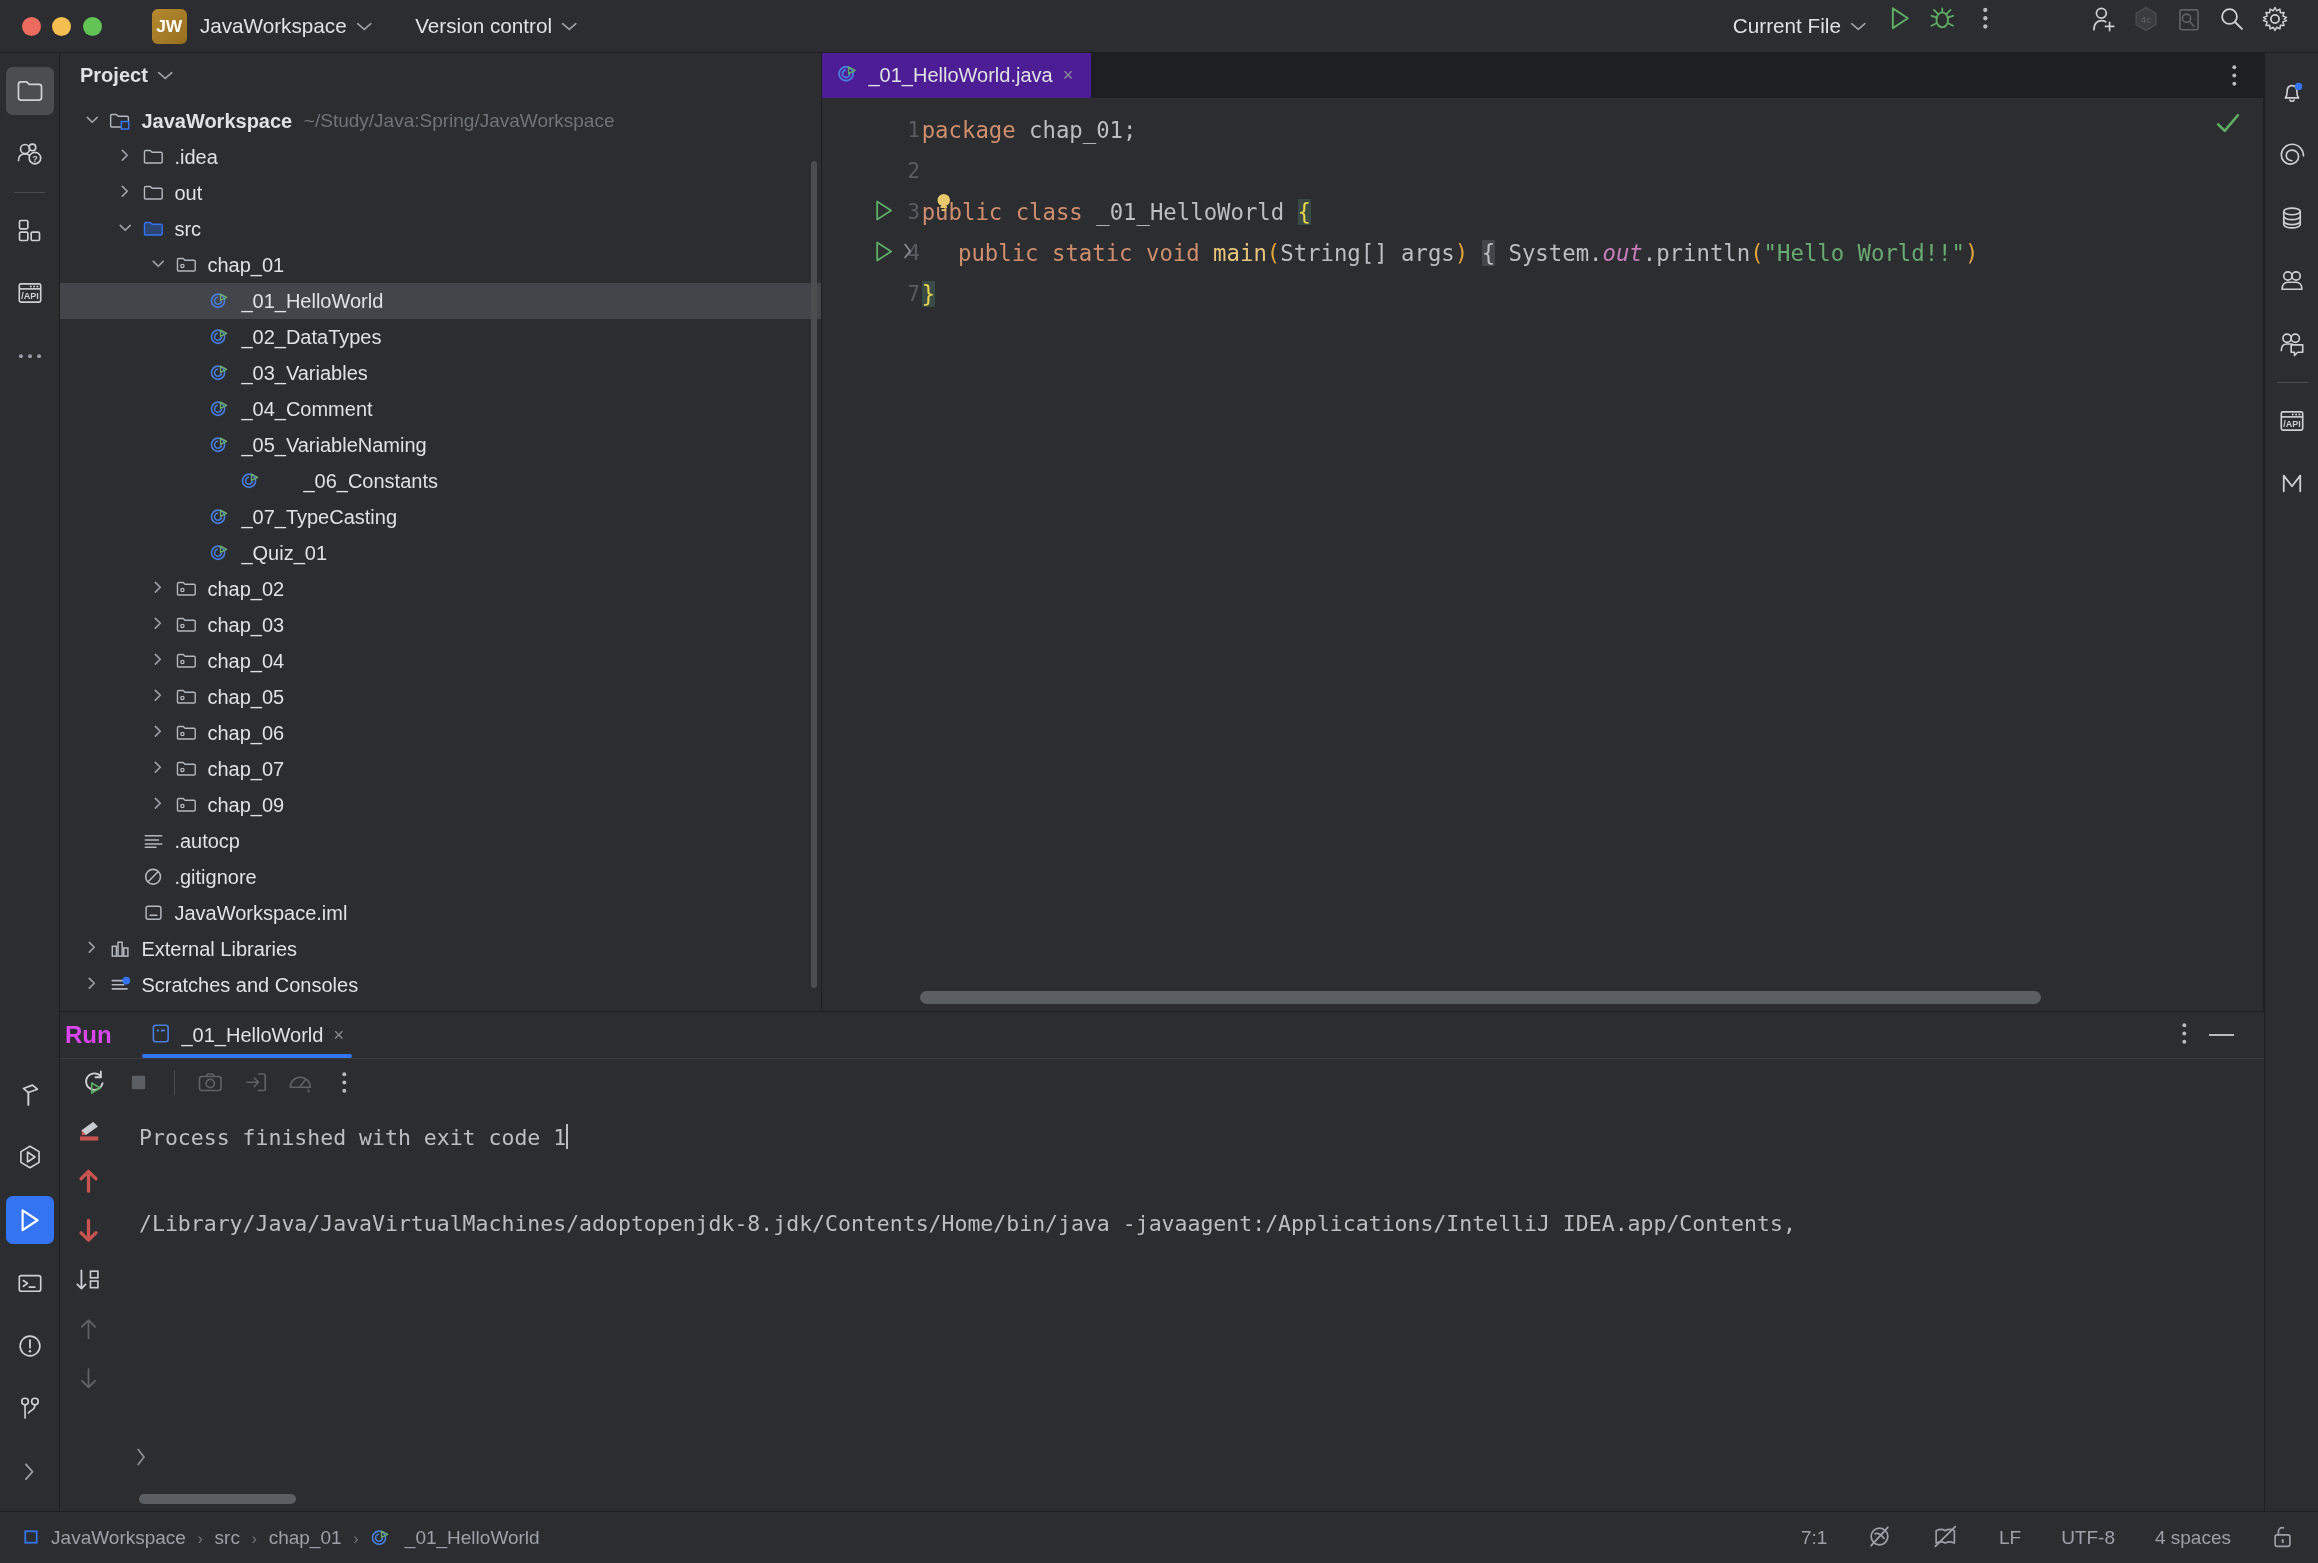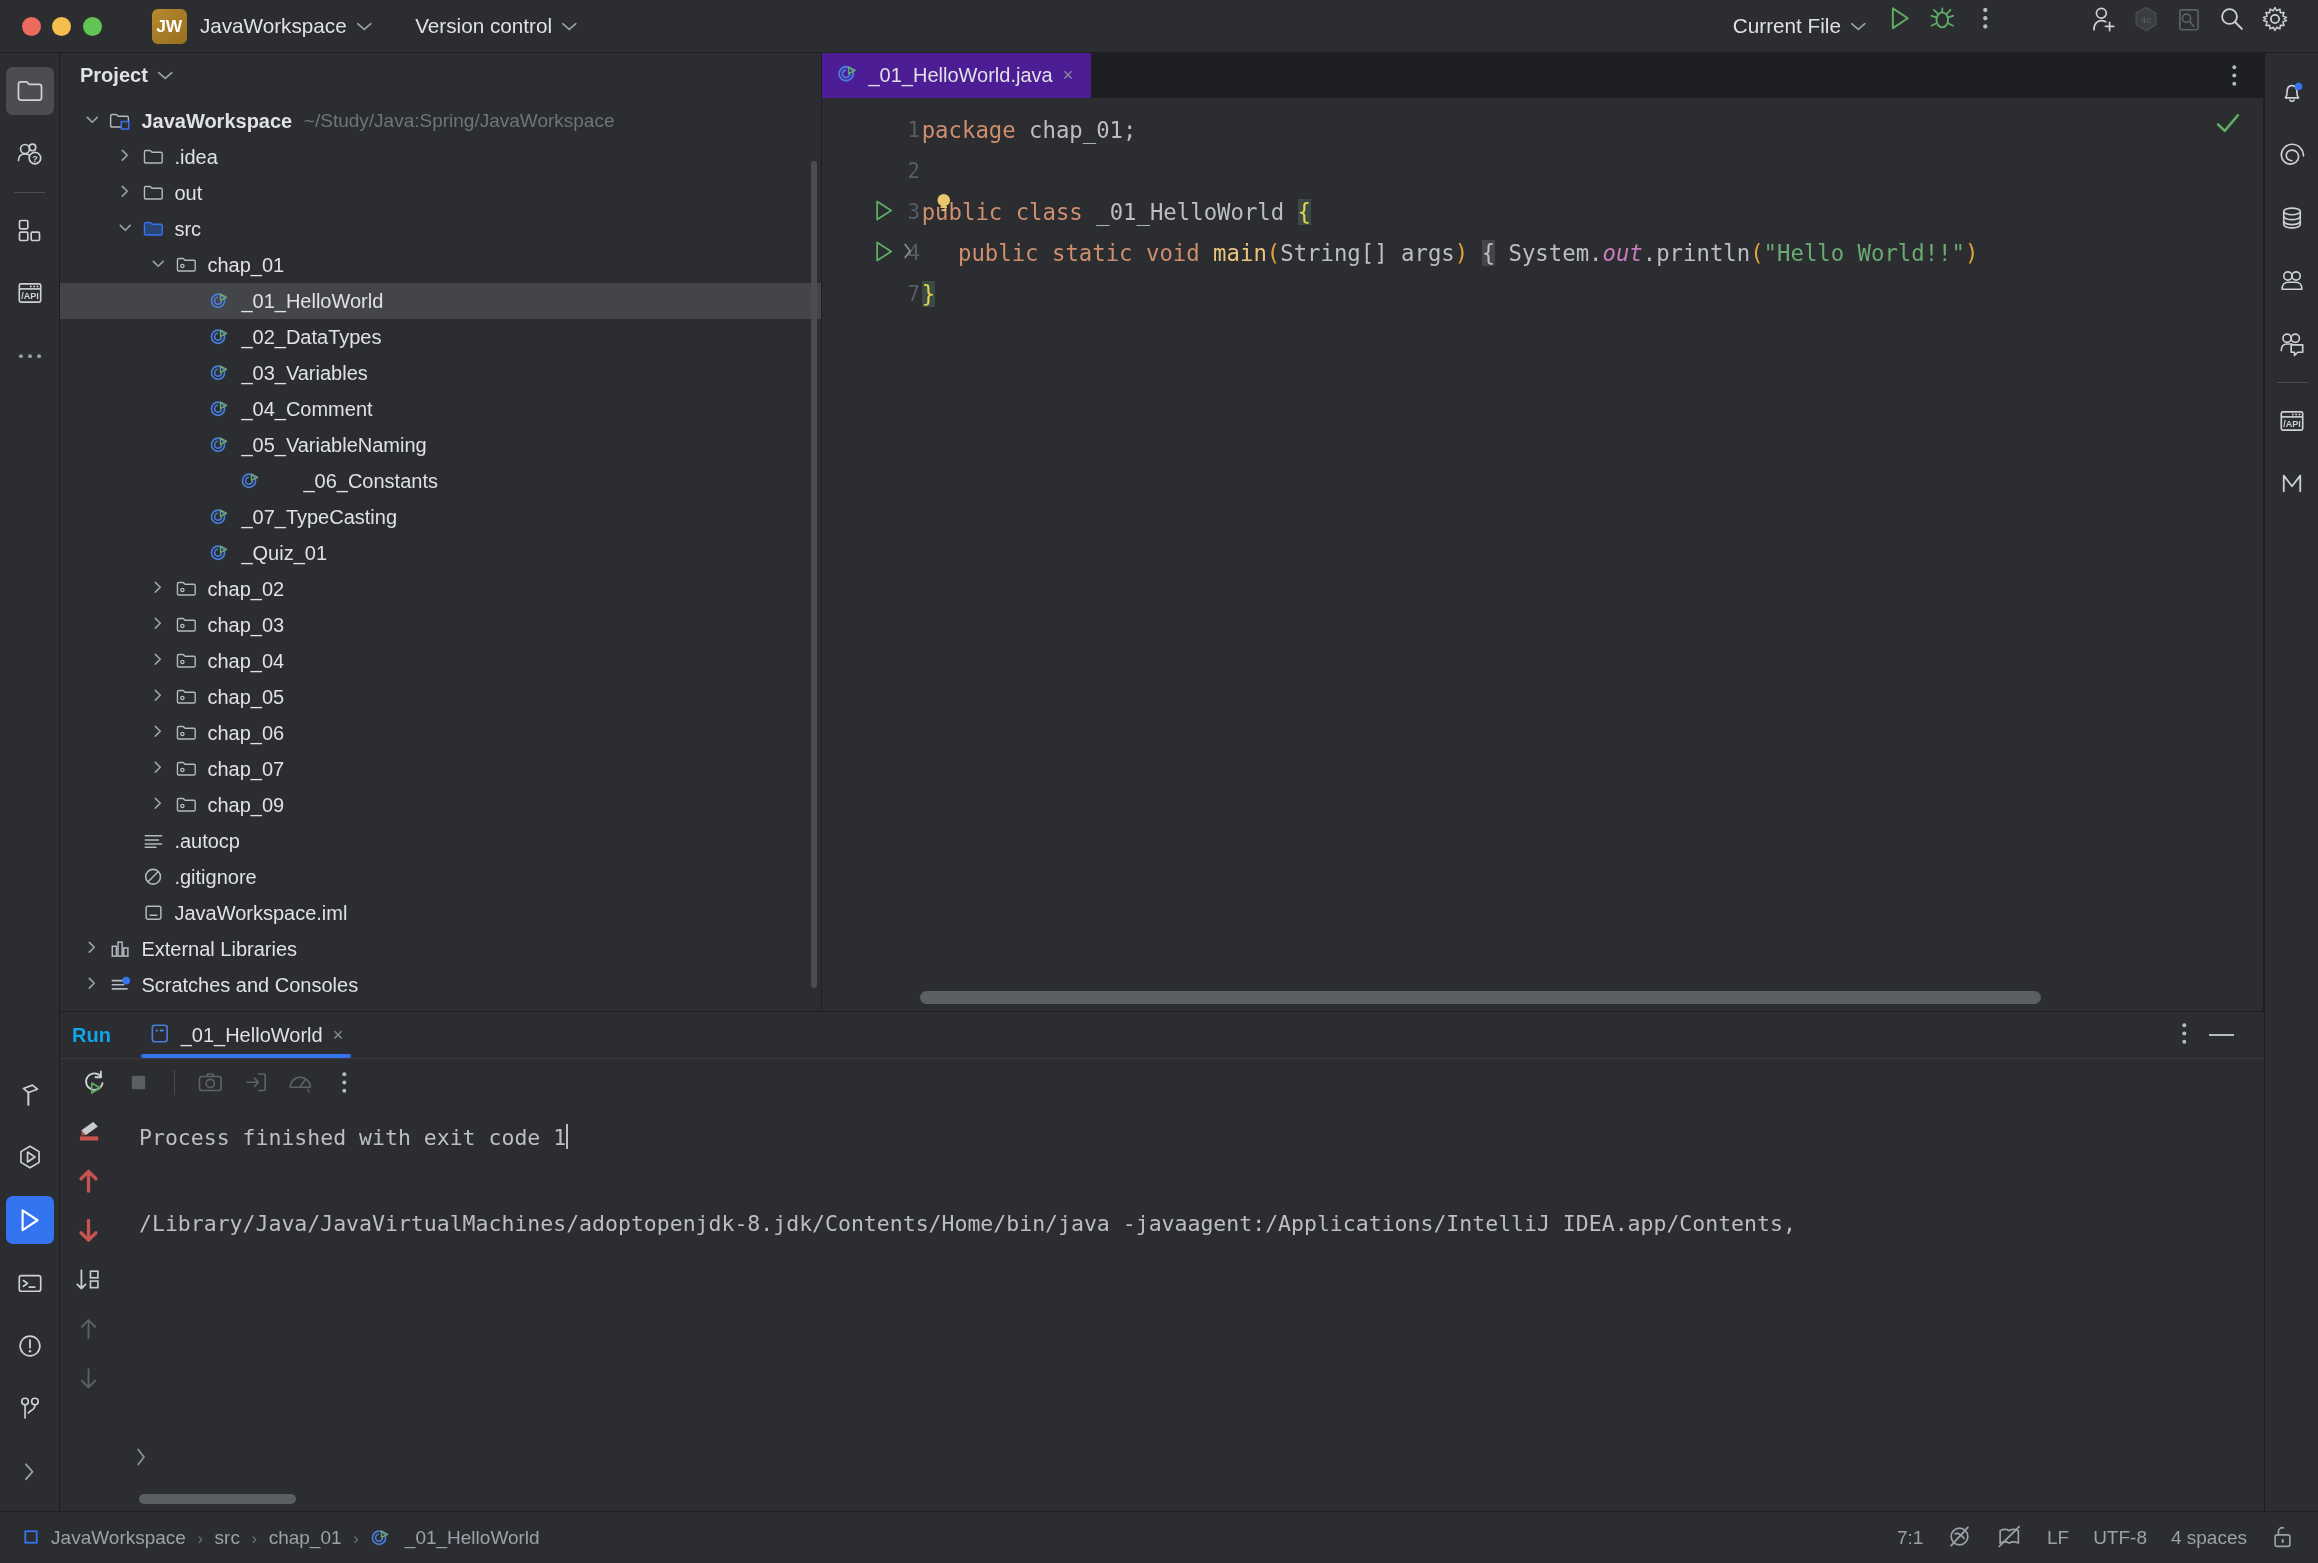--- a/index.html
+++ b/index.html
@@ -134,21 +134,21 @@
   .hscroll-thumb {
     height: 13.2px; background: #5b5e63; border-radius: 6.6px; width: 84%;
   }
 
   
   .run-panel {
     position: absolute; left: 60px; top: 1011px; width: 2204px; height: 500px;
     background: #2b2d30; border-top: 0.8px solid #1e1f22;
   }
   .run-header { height: 46px; display:flex; align-items:center; position: relative; }
-  .run-title { color: #0ea5e9; font-size: 20px; font-weight: bold; margin-left: 12px; }
+  .run-title { color: #d946ef; font-size: 24px; font-weight: bold; margin-left: 5px; }
   .run-tab {
     margin-left: 30px; height: 46px; display:flex; align-items:center; gap: 10px;
     position: relative; padding: 0 8.3px;
   }
   .run-tab-label { color: #dfe1e5; font-size: 20px; }
   .run-tab-underline {
     position:absolute; left: 0; right: 0; bottom: 0; height: 4.1px;
     background: #3574f0; border-radius: 2.5px;
   }
   .run-hdr-right { margin-left: auto; display:flex; align-items:center; gap: 21.5px; padding-right: 30px;}
@@ -183,21 +183,21 @@
 
   
   .statusbar {
     position: absolute; left: 0; bottom: 0; width: 2319px; height: 53px;
     background: #2b2d30; display: flex; align-items: center;
     border-top: 0.8px solid #1e1f22;
   }
   .crumb { display:flex; align-items:center; gap: 11.6px; padding-left: 21.5px; }
   .crumb-txt { color: #9da0a8; font-size: 19px; }
   .crumb-sep { color: #6f737a; font-size: 16.5px; }
-  .sb-right { margin-left: auto; display:flex; align-items:center; gap: 24px; padding-right: 25px; }
+  .sb-right { margin-left: auto; display:flex; align-items:center; gap: 40px; padding-right: 25px; }
   .sb-txt { color: #9da0a8; font-size: 19px; }
 </style>
 </head>
 <body>
 
 <div class="titlebar">
   <div class="traffic">
     <div class="tl red"></div>
     <div class="tl yellow"></div>
     <div class="tl green"></div>

